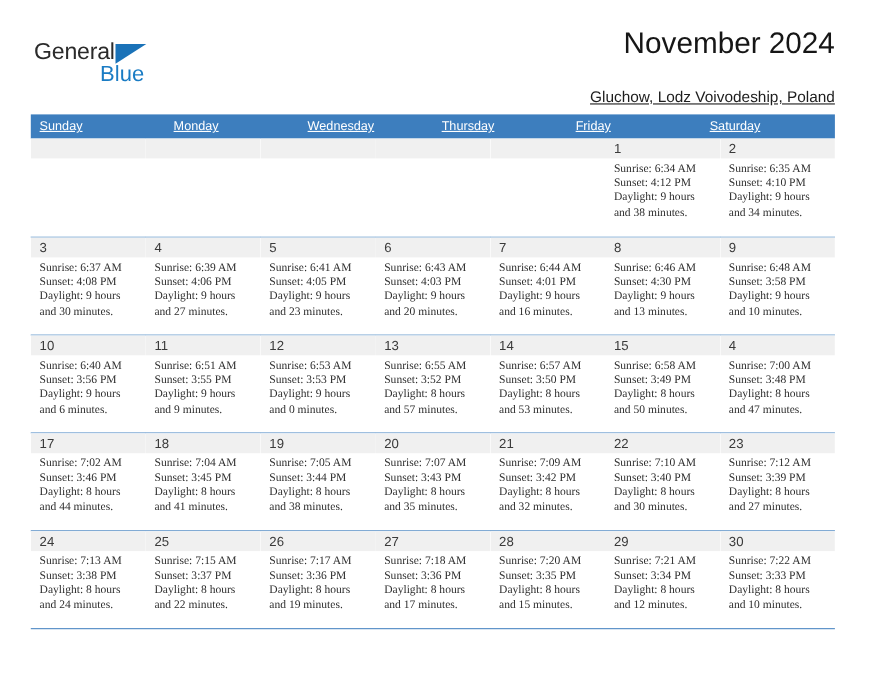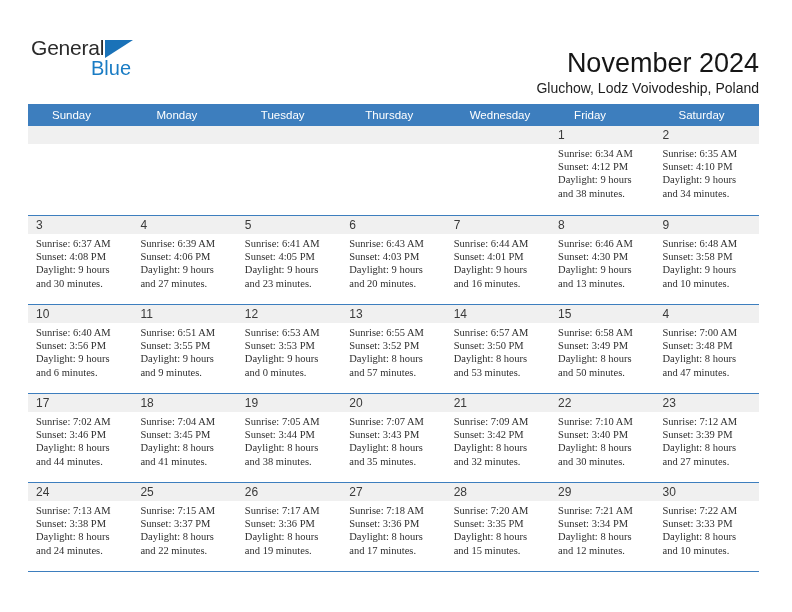--- a/index.html
+++ b/index.html
@@ -60,59 +60,61 @@
     left: 60px;
     top: 20px;
     font-size: 20px;
     color: #1a7cc4;
     line-height: 22px;
     font-family: "Liberation Sans", sans-serif;
   }
   .title {
     position: absolute;
     right: 33px;
-    top: 48px;
+    top: 24px;
     font-size: 27px;
     color: #161616;
     text-align: right;
     white-space: nowrap;
     font-weight: normal;
     letter-spacing: 0px;
   }
   .subtitle {
     position: absolute;
     right: 33px;
     top: 80px;
     font-size: 14px;
     color: #1d1d1d;
     text-align: right;
     white-space: nowrap;
+    text-decoration: underline;
   }
 
   
   .cal {
     position: absolute;
     left: 28px;
     top: 104px;
     width: 731px;
   }
   .cal-head {
     display: flex;
     background: #3d7ebe;
     height: 22px;
   }
   .cal-head .hcell {
     flex: 1 1 0;
     color: #ffffff;
     font-size: 11.5px;
     line-height: 22px;
-    padding-left: 24px;
+    padding-left: 8px;
     box-sizing: border-box;
     white-space: nowrap;
     overflow: hidden;
+    text-decoration: underline;
   }
 
   .week {
     display: flex;
     border-top: 1px solid #3d7ebe;
     height: 89px;
     box-sizing: border-box;
   }
   .week:first-of-type {
     border-top: none;
@@ -166,23 +168,22 @@
 
     <div class="title">November 2024</div>
     <div class="subtitle">Gluchow, Lodz Voivodeship, Poland</div>
   </div>
 
   <div class="cal">
 
     <div class="cal-head">
       <div class="hcell">Sunday</div>
       <div class="hcell">Monday</div>
-      <div class="hcell">Tuesday</div>
+      <div class="hcell">Wednesday</div>
       <div class="hcell">Thursday</div>
-      <div class="hcell">Wednesday</div>
       <div class="hcell">Friday</div>
       <div class="hcell">Saturday</div>
     </div>
 
     <div id="weeks-container">
         <div class="week">
           <div class="day empty">
             <div class="datenum"></div>
             <div class="info">
               <div></div>

